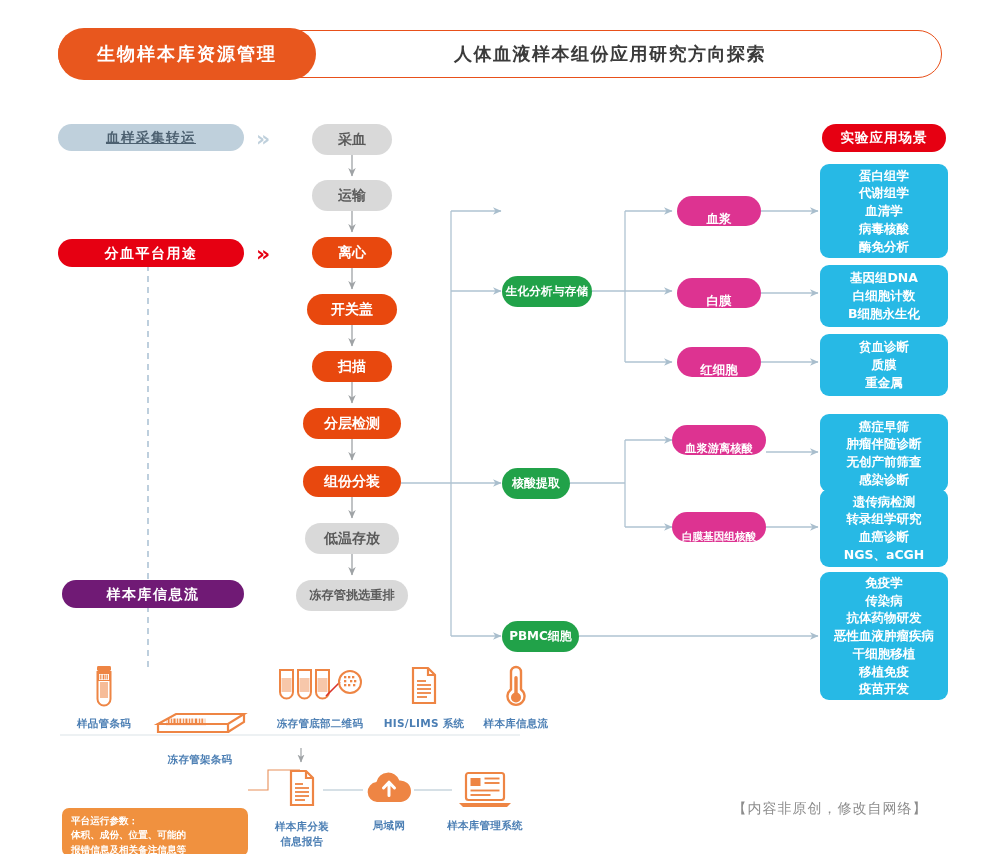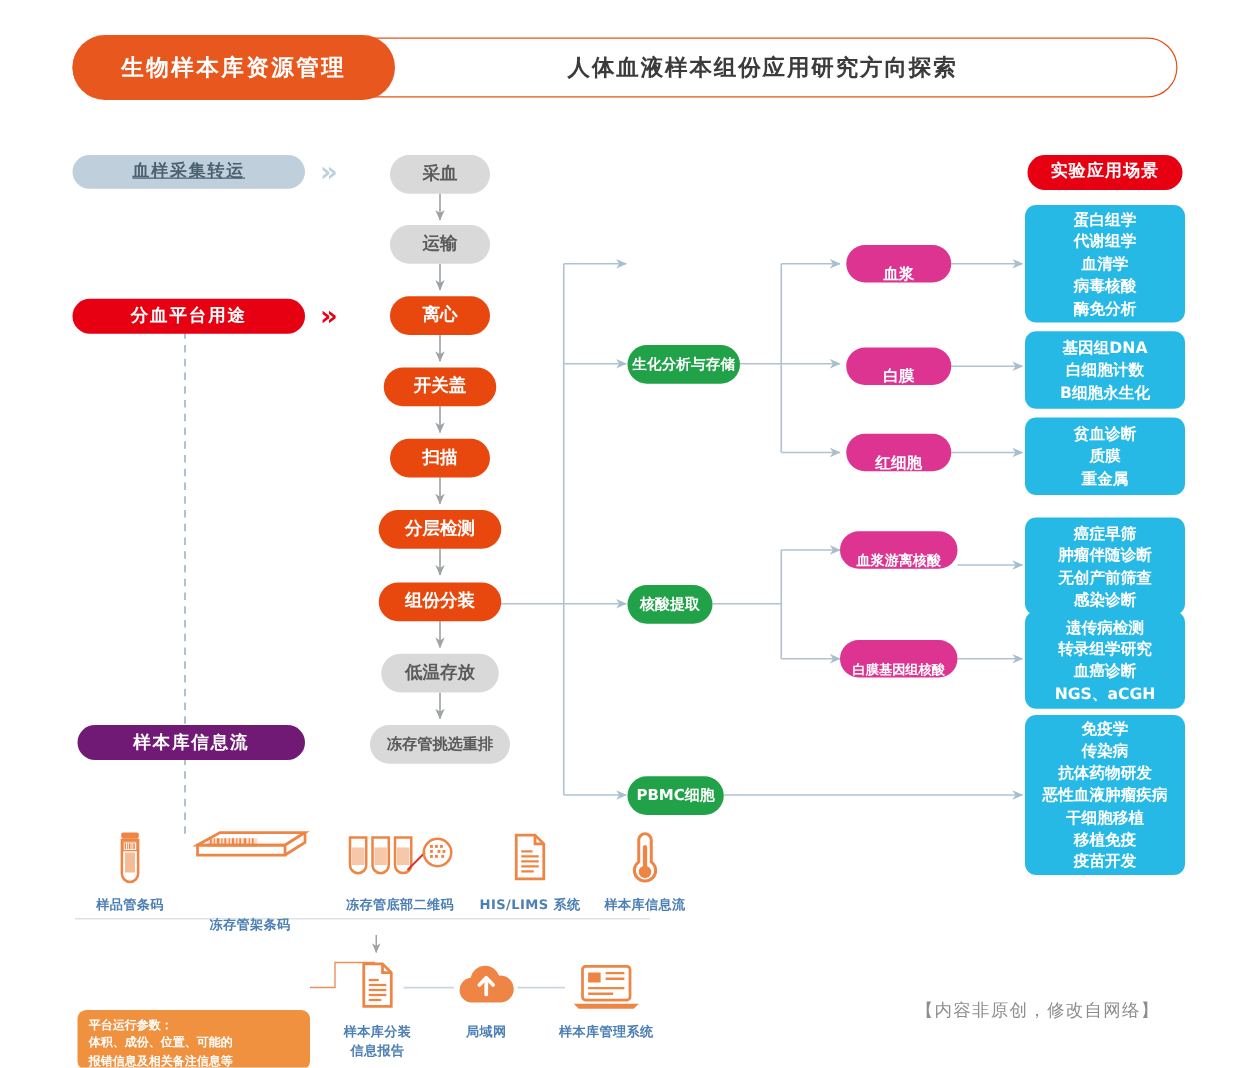--- a/index.html
+++ b/index.html
@@ -300,21 +300,21 @@
           <rect x="10.8" y="10.6" width="1" height="4.8"></rect>
           <rect x="12.6" y="10.6" width="0.7" height="4.8"></rect>
           <rect x="14" y="10.6" width="1.4" height="4.8"></rect>
           <rect x="16.2" y="10.6" width="0.7" height="4.8"></rect>
           <rect x="17.6" y="10.6" width="1.2" height="4.8"></rect>
         </g>
     </svg>
     <div class="icon-cap">样品管条码</div>
   </div>
 
-  <div class="icon-item" style="left:140px;top:652px;width:120px;gap:28px;">
+  <div class="icon-item" style="left:140px;top:700px;width:120px;">
     <svg width="96" height="46" viewBox="0 0 96 46">
       <g transform="translate(2,10)">
         <path d="M4 14 L22 4 L90 4 L74 14 Z" fill="none" stroke="#EE8544" stroke-width="2.2"></path>
         <path d="M4 14 L4 22 L74 22 L74 14 Z" fill="none" stroke="#EE8544" stroke-width="2.2"></path>
         <path d="M74 22 L90 12 L90 4" fill="none" stroke="#EE8544" stroke-width="2.2"></path>
         <rect x="12" y="8.5" width="40" height="7" fill="#EE8544" opacity="0.25"></rect>
         <g fill="#EE8544">
             <rect x="14" y="8.6" width="1.4" height="6.4"></rect>
             <rect x="17" y="8.6" width="0.9" height="6.4"></rect>
             <rect x="19.5" y="8.6" width="2" height="6.4"></rect>

